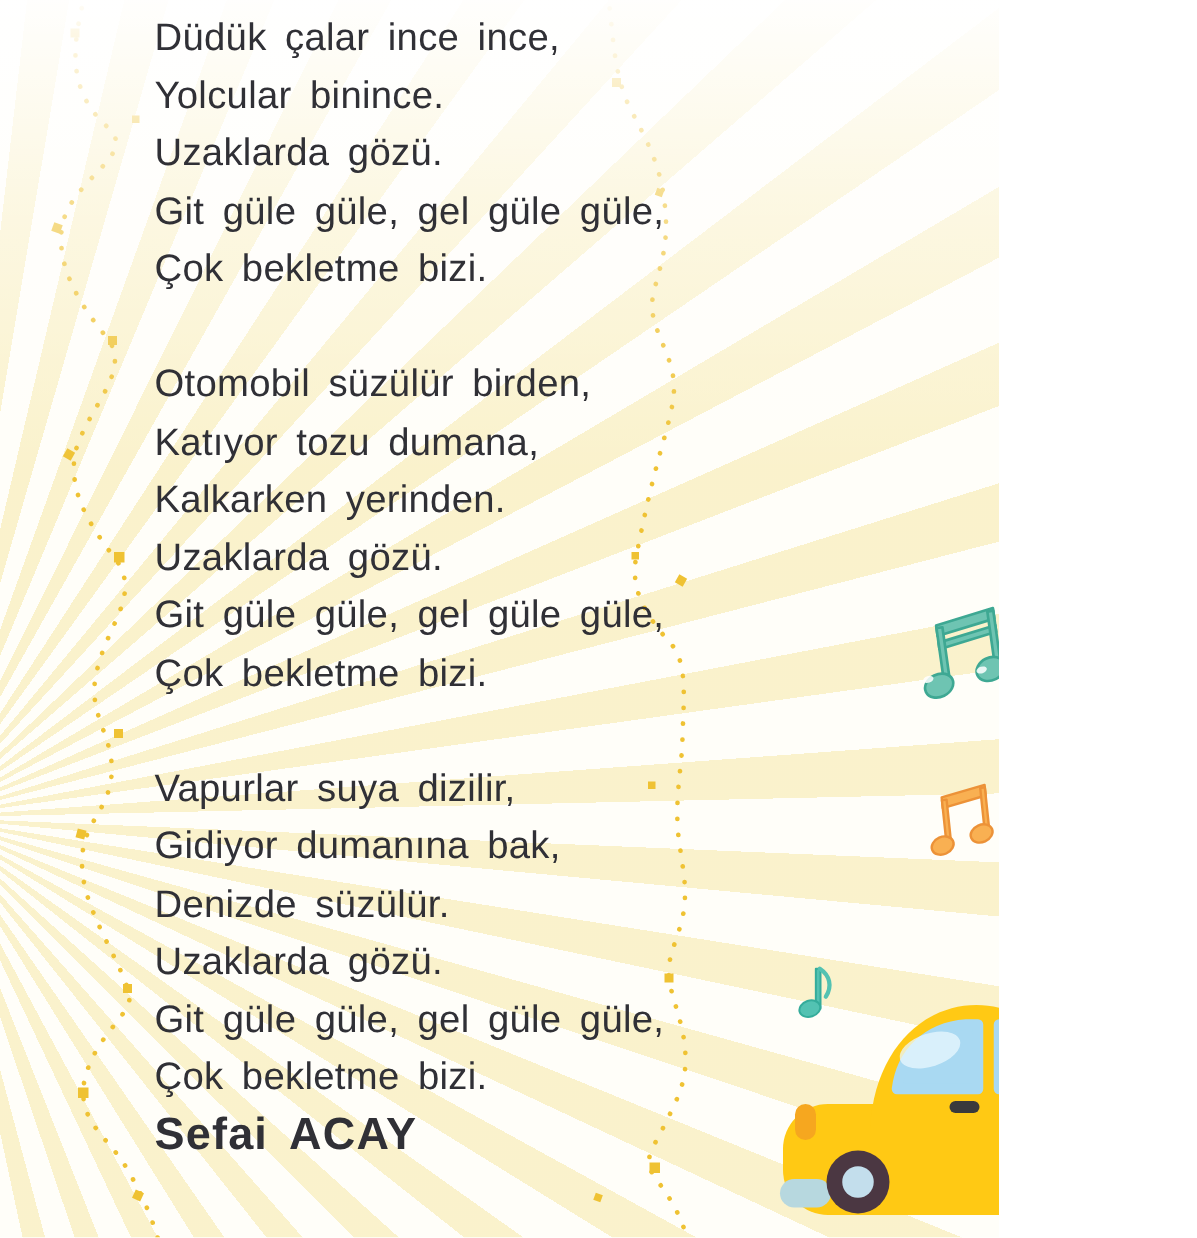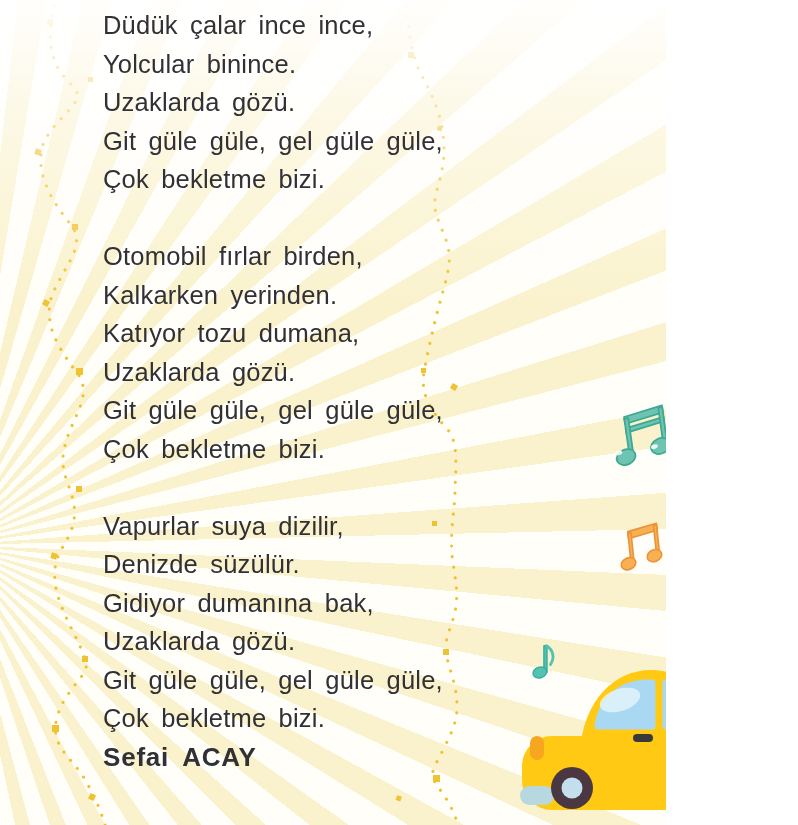--- a/index.html
+++ b/index.html
@@ -17,21 +17,21 @@
   }
   .dots-svg{position:absolute;left:0;top:0;}
   .poem{
     position:absolute;left:103px;top:0;padding-top:6px;z-index:3;
     color:#303036;font-size:25.5px;line-height:38.5px;
     letter-spacing:0.2px;word-spacing:5px;white-space:nowrap;
   }
   .poem p{margin:0;}
   .stanza + .stanza{margin-top:38.5px;}
   .author{
-    margin-top:5px;margin-left:127px;font-weight:bold;font-size:26px;
+    margin-top:5px;margin-left:127px;font-weight:bold;font-size:30px;
     letter-spacing:0.8px;word-spacing:6px;
   }
   .deco{position:absolute;z-index:2;}
   .deco svg{display:block;overflow:visible;}
 </style>
 </head>
 <body>
 
 <div class="page">
 
@@ -75,31 +75,31 @@
 
   <div class="poem">
     <div class="stanza">
       <p>Düdük çalar ince ince,</p>
       <p>Yolcular binince.</p>
       <p>Uzaklarda gözü.</p>
       <p>Git güle güle, gel güle güle,</p>
       <p>Çok bekletme bizi.</p>
     </div>
     <div class="stanza">
-      <p>Otomobil fırlar birden,</p>
+      <p>Otomobil süzülür birden,</p>
+      <p>Katıyor tozu dumana,</p>
       <p>Kalkarken yerinden.</p>
-      <p>Katıyor tozu dumana,</p>
       <p>Uzaklarda gözü.</p>
       <p>Git güle güle, gel güle güle,</p>
       <p>Çok bekletme bizi.</p>
     </div>
     <div class="stanza">
       <p>Vapurlar suya dizilir,</p>
+      <p>Gidiyor dumanına bak,</p>
       <p>Denizde süzülür.</p>
-      <p>Gidiyor dumanına bak,</p>
       <p>Uzaklarda gözü.</p>
       <p>Git güle güle, gel güle güle,</p>
       <p>Çok bekletme bizi.</p>
     </div>
     <p class="author">Sefai ACAY</p>
   </div>
 
   <div class="deco" style="left:676px;top:134px;">
     <svg width="70" height="66" viewBox="0 0 78 72">
       <g transform="rotate(-6 39 36)" stroke-width="2" stroke-linejoin="round" fill="#B5A8D6" stroke="#9284BE">

